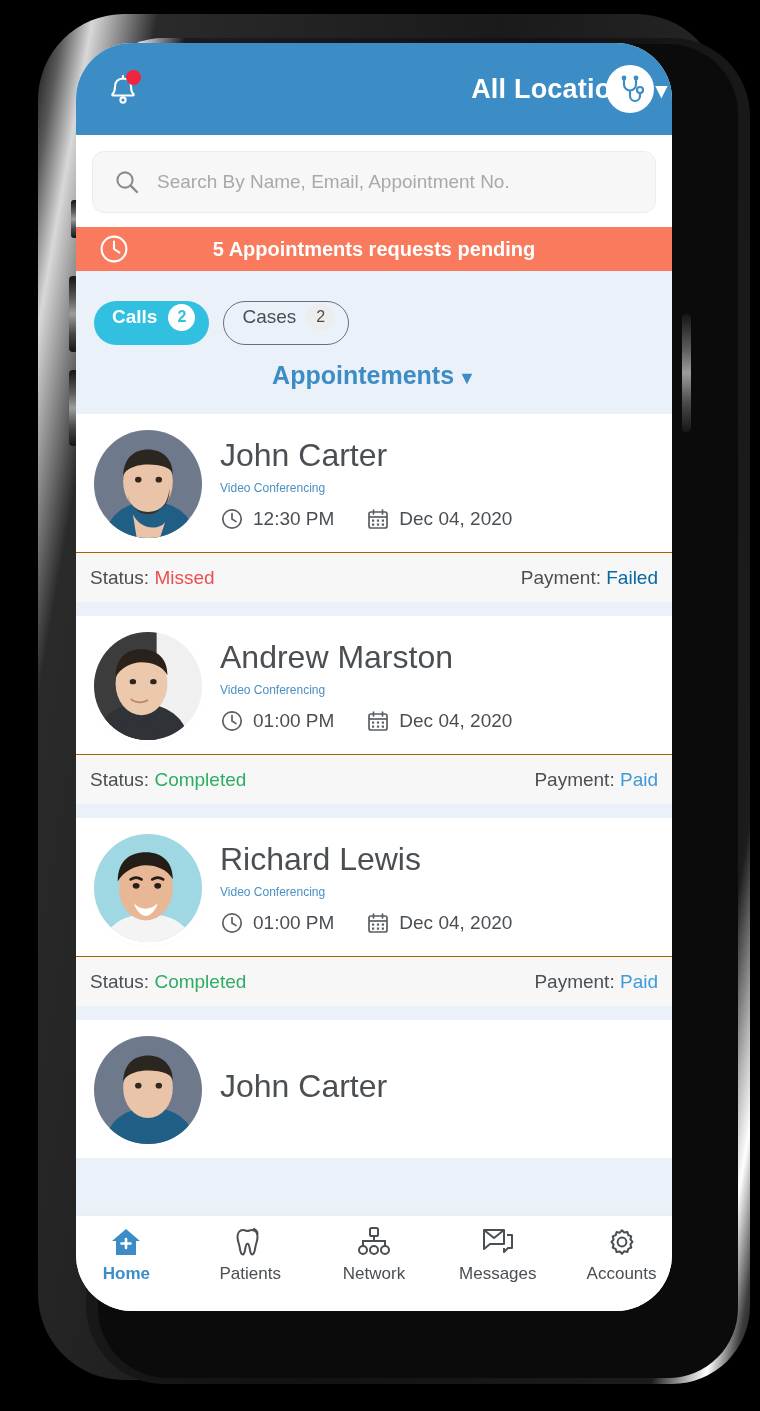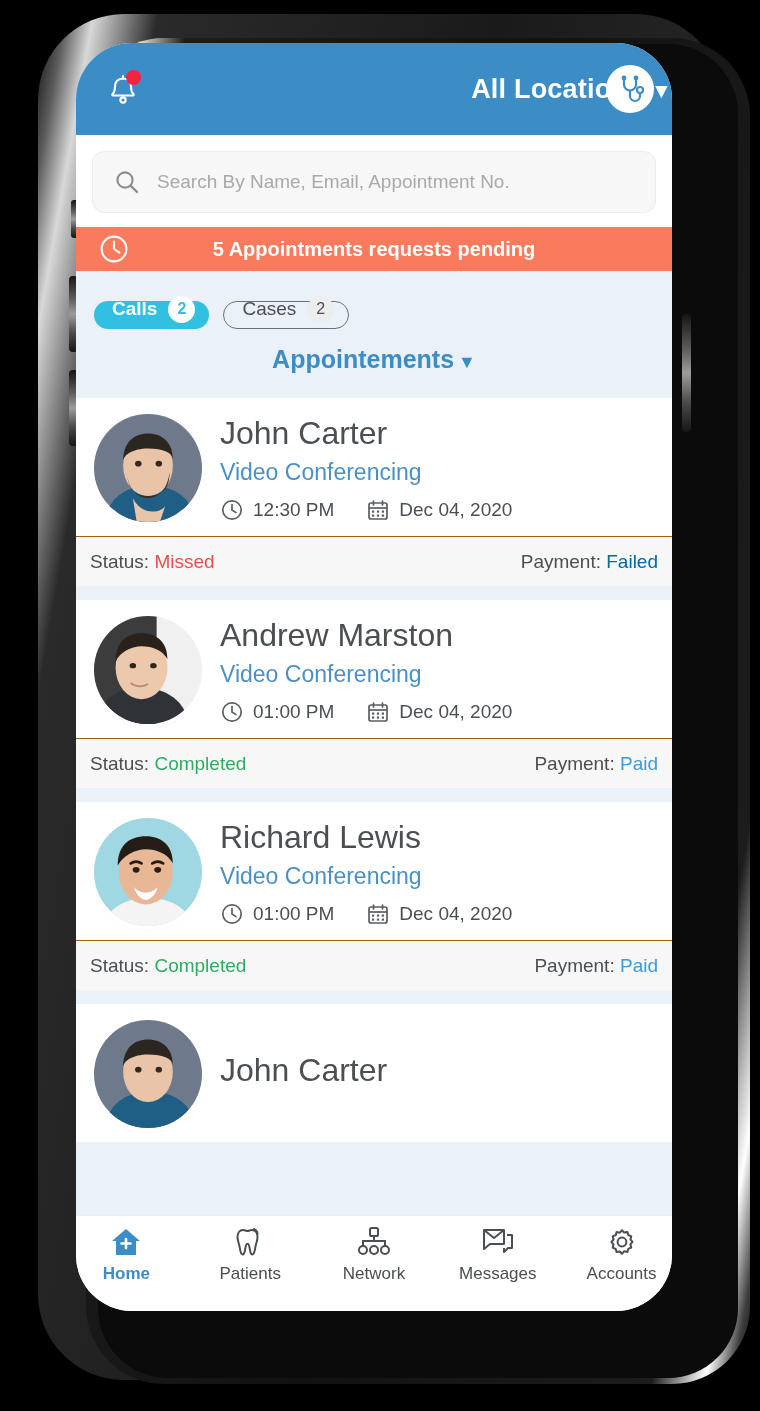--- a/index.html
+++ b/index.html
@@ -205,21 +205,21 @@
   .seg-tab.active::before { display: none; }
 
   #chip-row {
     display: flex;
     align-items: center;
     gap: 14px;
     margin-top: 16px;
     padding-left: 4px;
   }
   .chip {
-    height: 28px;
+    height: 44px;
     border-radius: 22px;
     display: flex;
     align-items: center;
     padding: 0 14px 12px 18px;
     font-size: 19px;
     cursor: pointer;
     text-align: right;
   }
   .chip.active {
     background: #32c0e0;
@@ -273,21 +273,21 @@
     box-shadow: 0 0 0 4px #ffffff, 0 1px 5px rgba(0,0,0,.18);
   }
   .avatar svg { display: block; width: 100%; height: 100%; }
   .appt-info { flex: 1; min-width: 0; }
   .appt-name {
     font-size: 32px;
     color: #4a4f54;
     margin-bottom: 7px;
   }
   .appt-type {
-    font-size: 23px;
+    font-size: 12px;
     color: #4a90c4;
     margin-bottom: 12px;
   }
   .appt-meta {
     display: flex;
     align-items: center;
     gap: 10px;
     color: #4a4f54;
     font-size: 19px;
   }

